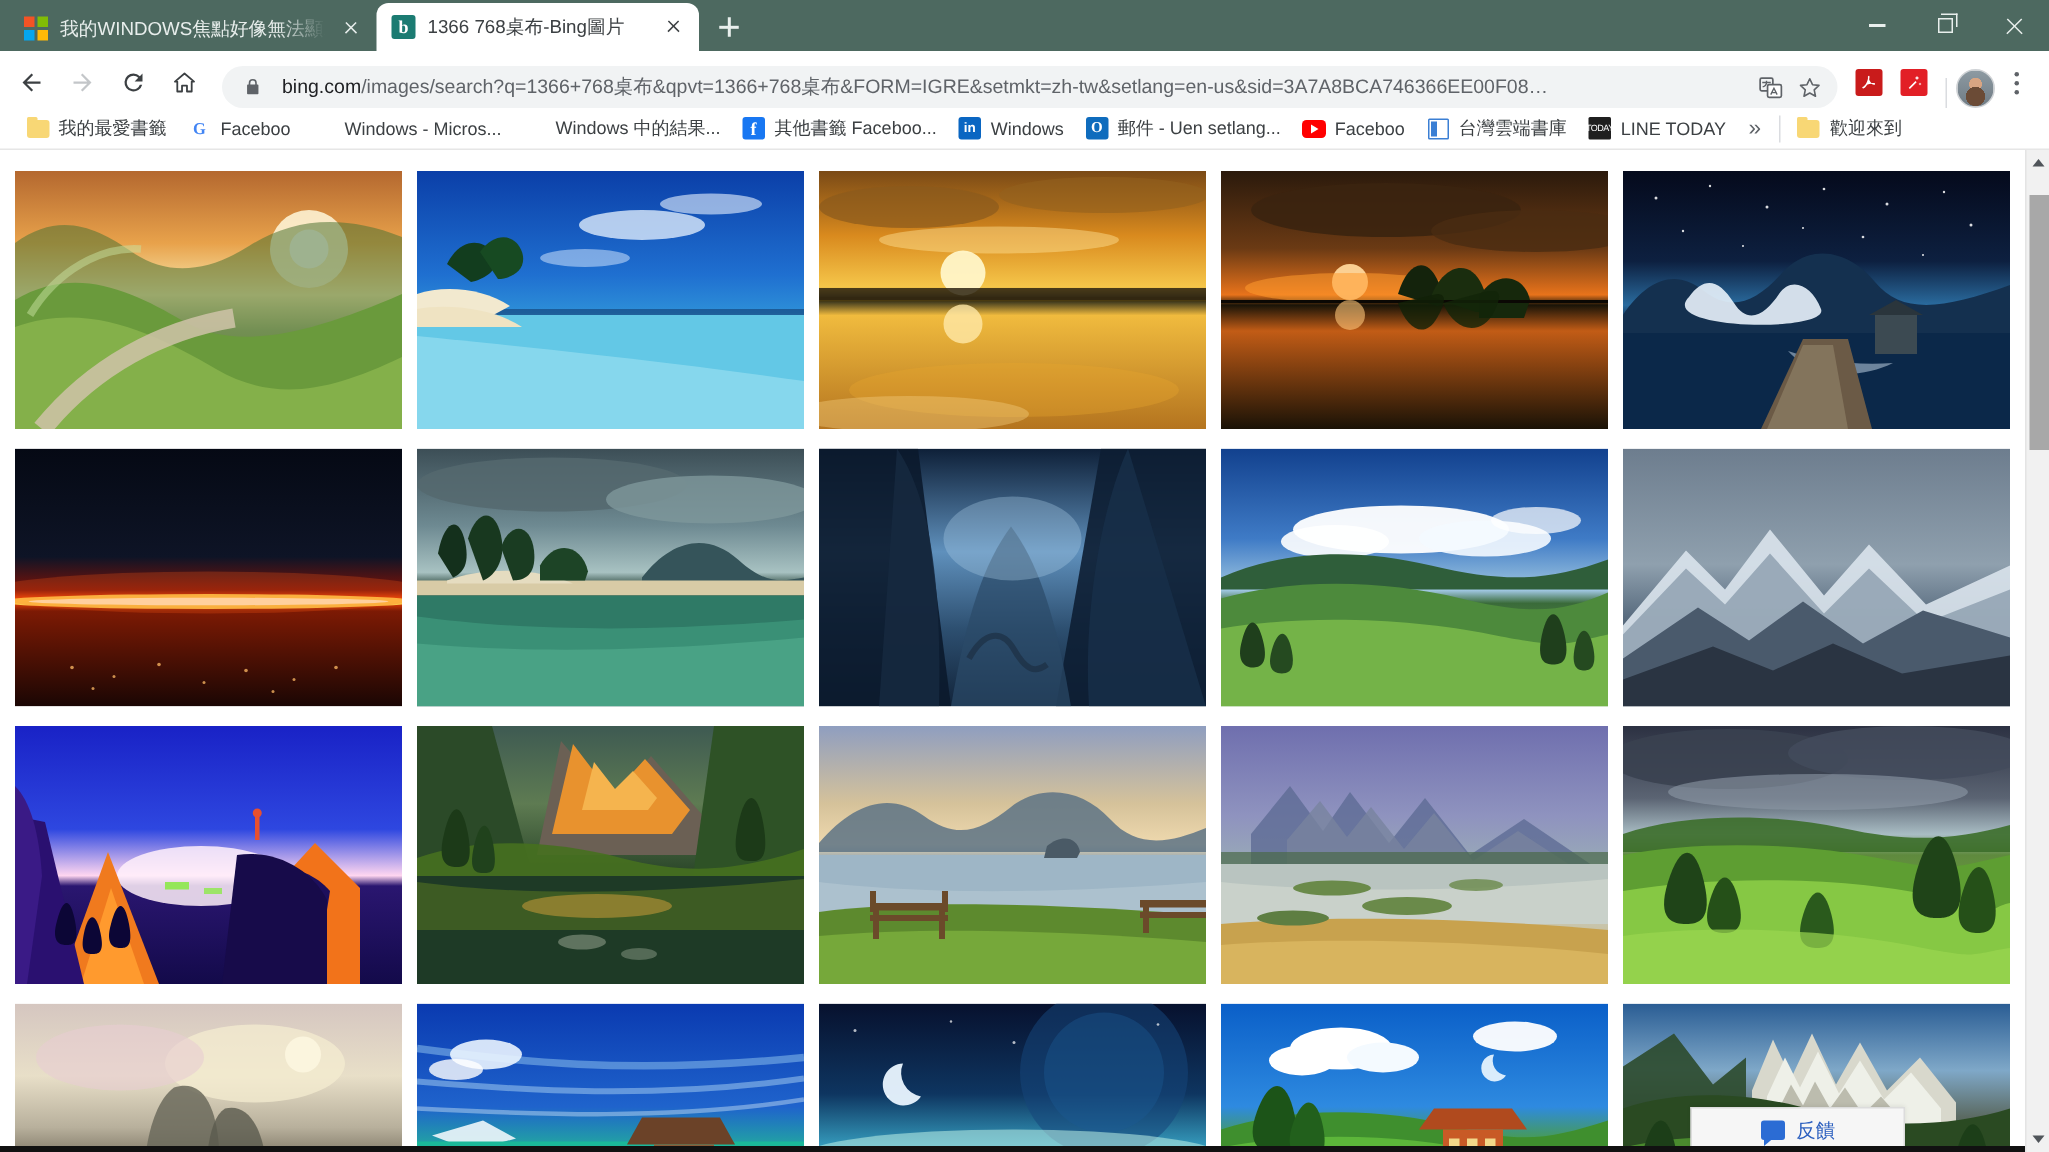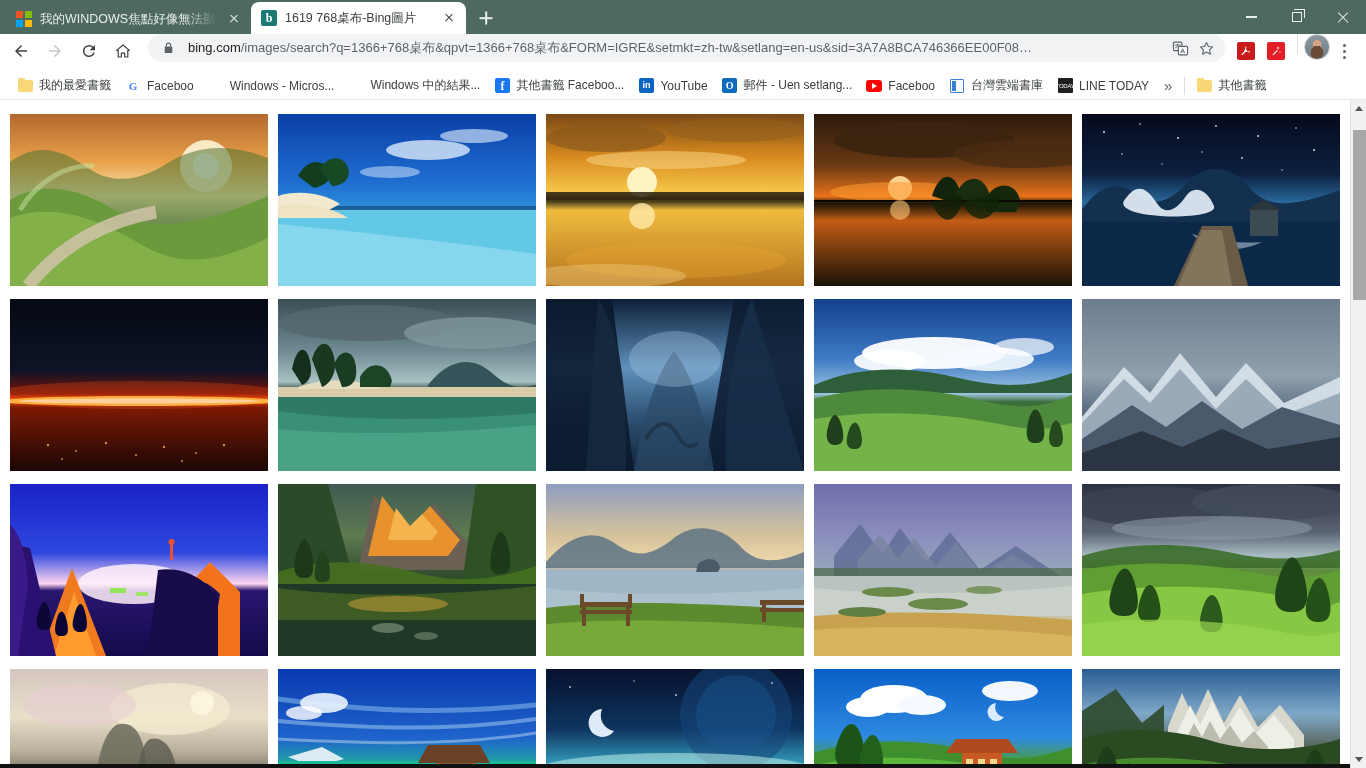--- a/index.html
+++ b/index.html
@@ -83,21 +83,21 @@
      border:1.4px solid #e9efed; border-bottom:none; border-left:none; }
   .wc-close { position:relative; }
   .wc-close::before, .wc-close::after {
     content:""; position:absolute; left:50%; top:50%; width:14px; height:1.4px;
     background:#e9efed; margin-left:-7px;
   }
   .wc-close::before{transform:rotate(45deg);} .wc-close::after{transform:rotate(-45deg);}
 
   
   .toolbar {
-    height:38px; background:#fff; display:flex; align-items:flex-start;
+    height:38px; background:#fff; display:flex; align-items:flex-end;
     padding:0 8px 0 4px; gap:0;
   }
   .navbtn {
     width:34px; height:34px; border-radius:50%; display:flex;
     align-items:center; justify-content:center; cursor:pointer; flex:0 0 34px;
   }
   .navbtn svg { display:block; }
 
   .omnibox {
     flex:1 1 auto; height:28px; background:#f1f3f4; border-radius:14px;
@@ -218,21 +218,21 @@
             <i></i>
             <i></i>
             <i></i>
         </span>
         <span class="tab-title">我的WINDOWS焦點好像無法顯示</span>
         <span class="tab-close"></span>
       </div>
 
       <div class="tab active">
         <span class="favicon fav-bing">b</span>
-        <span class="tab-title">1619 768桌布-Bing圖片</span>
+        <span class="tab-title">1366 768桌布-Bing圖片</span>
         <span class="tab-close"></span>
       </div>
 
       <div class="newtab"></div>
     </div>
 
     <div class="wincontrols">
       <div class="wc wc-min"></div>
       <div class="wc wc-max">
           <i></i>
@@ -352,21 +352,21 @@
       <span class="bmicon">
           <span class="ic-fb">f</span>
         </span>
       <span class="bm-label">其他書籤 Faceboo...</span>
     </div>
 
     <div class="bm">
       <span class="bmicon">
           <span class="ic-li">in</span>
         </span>
-      <span class="bm-label">YouTube</span>
+      <span class="bm-label">Windows</span>
     </div>
 
     <div class="bm">
       <span class="bmicon">
           <span class="ic-ol">O</span>
         </span>
       <span class="bm-label">郵件 - Uen setlang...</span>
     </div>
 
     <div class="bm">
@@ -390,21 +390,21 @@
       <span class="bm-label">LINE TODAY</span>
     </div>
 
     <div class="bm-overflow">»</div>
     <div class="bm-sep"></div>
 
     <div class="bm">
       <span class="bmicon">
           <span class="folder"></span>
         </span>
-      <span class="bm-label">其他書籤</span>
+      <span class="bm-label">歡迎來到</span>
     </div>
   </div>
 
   <div class="content">
     <div class="grid">
 
       <div class="cell">
         <svg class="thumb" viewBox="0 0 258 172" preserveAspectRatio="none">
           <defs>
               <linearGradient id="g1" x1="0" y1="0" x2="0" y2="1">
@@ -964,15 +964,19 @@
   <div class="scrollbar">
     <div class="sb-arrow up">
         <span class="tri-up"></span>
       </div>
     <div class="sb-thumb"></div>
     <div class="sb-arrow down">
         <span class="tri-dn"></span>
       </div>
   </div>
 
+  <div class="feedback">
+    <span class="fb-icon"></span>
+    <span class="fb-label">反饋</span>
+  </div>
 
   <div class="pagebottom"></div>
 </div>
 
 </body></html>

